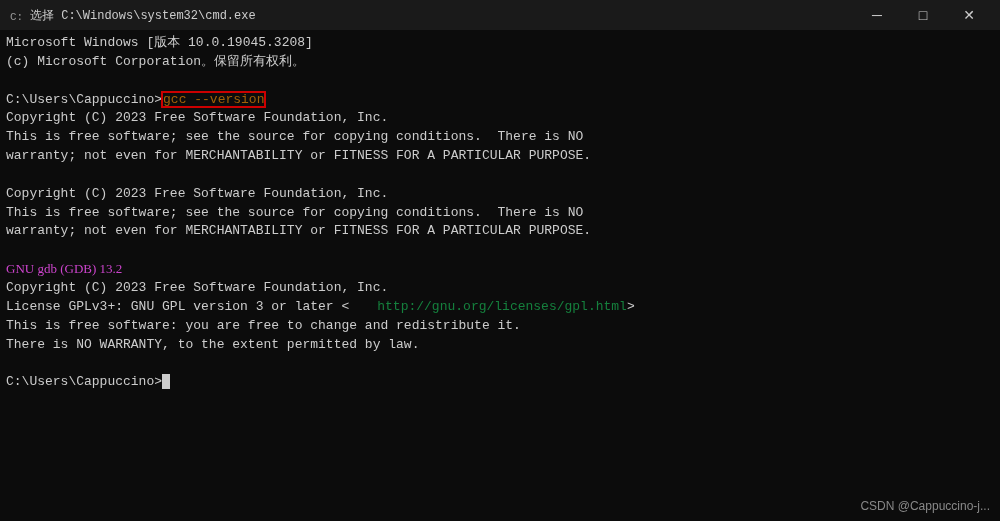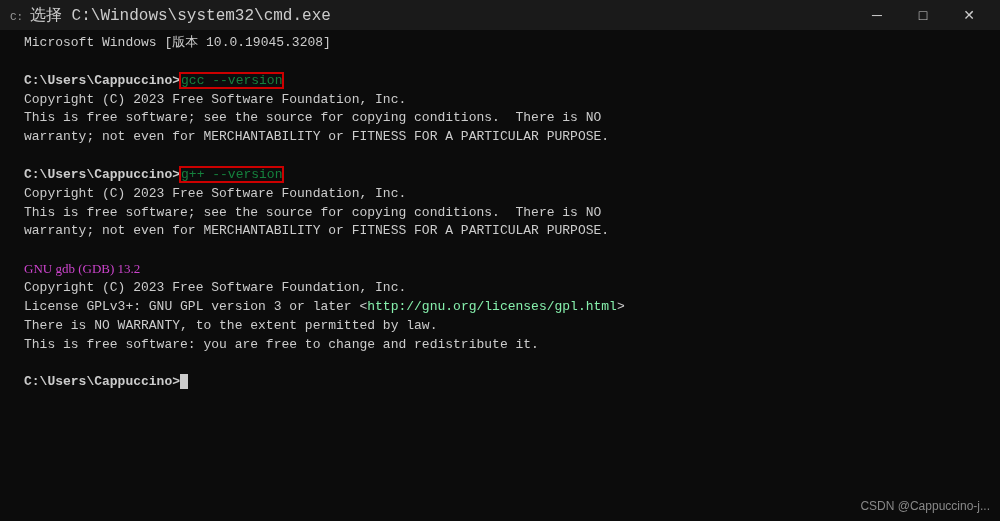--- a/index.html
+++ b/index.html
@@ -37,21 +37,21 @@
 
     .title-bar-icon {
       width: 16px;
       height: 16px;
       display: flex;
       align-items: center;
       justify-content: center;
     }
 
     .title-bar-title {
-      font-size: 16px;
+      font-size: 12px;
       color: #ccc;
     }
 
     .title-bar-controls {
       display: flex;
       gap: 0;
     }
 
     .title-btn {
       width: 46px;
@@ -64,52 +64,52 @@
       cursor: pointer;
       background: transparent;
       border: none;
       outline: none;
     }
 
     .terminal-body {
       background: #0c0c0c;
       color: #cccccc;
       flex: 1;
-      padding: 4px 24px;
+      padding: 4px 6px;
       font-size: 13px;
       line-height: 1.45;
       overflow: hidden;
       position: relative;
     }
 
     .line {
       white-space: pre;
       display: block;
     }
 
     .cmd-box {
       background: transparent;
       outline: 2px solid #cc0000;
       outline-offset: -1px;
-      color: #15803d;
+      color: #a16207;
       padding: 0 1px;
     }
 
     .magenta {
       color: #cc44cc;
       font-family: Liberation Serif, serif;
     }
 
     .link {
-      color: #86efac;
+      color: #15803d;
+      margin-left: 28px;
     }
 
     .prompt {
       color: #cccccc;
-      font-weight: bold;
     }
 
     .watermark {
       position: absolute;
       bottom: 6px;
       right: 10px;
       color: #888;
       font-size: 12px;
       font-family: Arial, sans-serif;
       margin-top: 39px;
@@ -133,38 +133,38 @@
     <div class="title-bar-controls">
       <button class="title-btn minimize">─</button>
       <button class="title-btn maximize">□</button>
       <button class="title-btn close">✕</button>
     </div>
   </div>
 
   <div class="terminal-body">
 
     <span class="line">Microsoft Windows [版本 10.0.19045.3208]</span>
+    <span class="line">(c) Microsoft Corporation。保留所有权利。</span>
     <span class="line">&nbsp;</span>
 
     <span class="line"><span class="prompt">C:\Users\Cappuccino&gt;</span><span class="cmd-box">gcc --version</span></span>
     <span class="line">Copyright (C) 2023 Free Software Foundation, Inc.</span>
     <span class="line">This is free software; see the source for copying conditions.  There is NO</span>
     <span class="line">warranty; not even for MERCHANTABILITY or FITNESS FOR A PARTICULAR PURPOSE.</span>
     <span class="line">&nbsp;</span>
 
-    <span class="line"><span class="prompt">C:\Users\Cappuccino&gt;</span><span class="cmd-box">g++ --version</span></span>
     <span class="line">Copyright (C) 2023 Free Software Foundation, Inc.</span>
     <span class="line">This is free software; see the source for copying conditions.  There is NO</span>
     <span class="line">warranty; not even for MERCHANTABILITY or FITNESS FOR A PARTICULAR PURPOSE.</span>
     <span class="line">&nbsp;</span>
 
     <span class="line magenta">GNU gdb (GDB) 13.2</span>
     <span class="line">Copyright (C) 2023 Free Software Foundation, Inc.</span>
     <span class="line">License GPLv3+: GNU GPL version 3 or later &lt;<span class="link">http://gnu.org/licenses/gpl.html</span>&gt;</span>
+    <span class="line">This is free software: you are free to change and redistribute it.</span>
     <span class="line">There is NO WARRANTY, to the extent permitted by law.</span>
-    <span class="line">This is free software: you are free to change and redistribute it.</span>
     <span class="line">&nbsp;</span>
 
     <span class="line"><span class="prompt">C:\Users\Cappuccino&gt;</span><span class="cursor" style="background:#cccccc;color:#0c0c0c;">&nbsp;</span></span>
 
     <div class="watermark">CSDN @Cappuccino-j...</div>
   </div>
 </div>
 
 </body></html>

